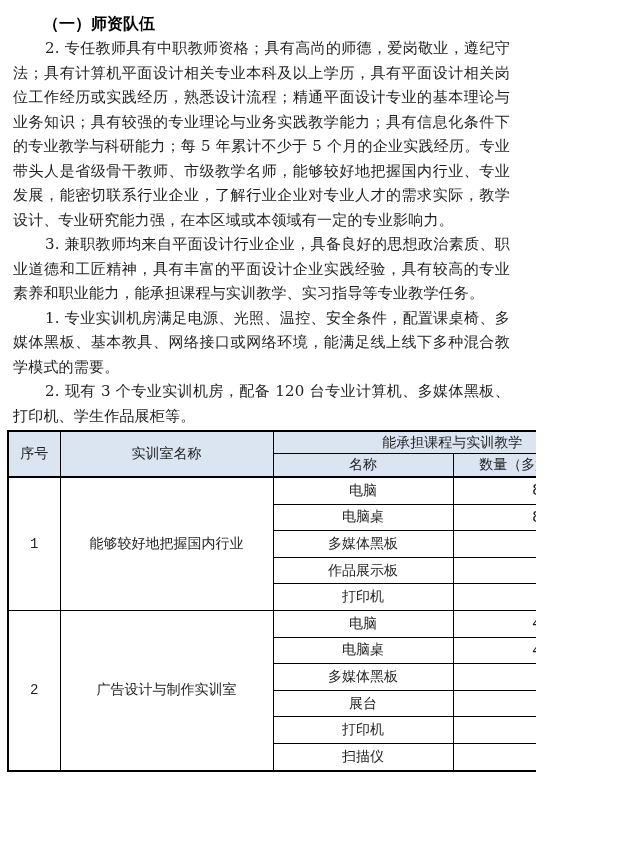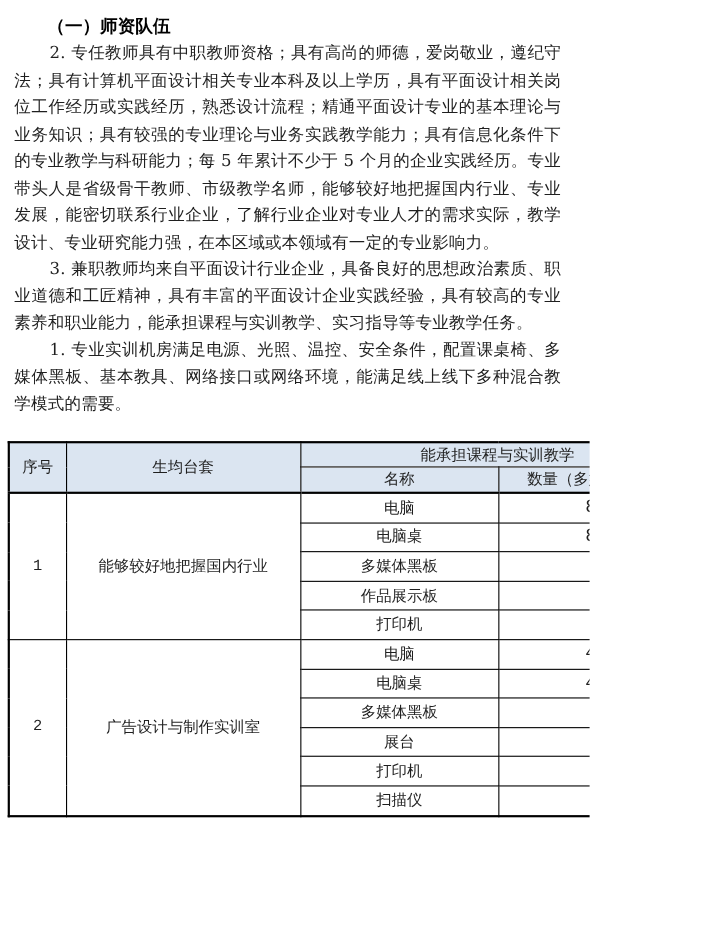--- a/index.html
+++ b/index.html
@@ -42,21 +42,21 @@
     text-align: justify;
     text-indent: 32px;
     margin: 0;
     letter-spacing: 0.2px;
   }
   .body-para.after-heading {
     margin-top: 9px;
   }
   table.facilities {
     border-collapse: collapse;
-    margin: 22px 0 0 7px;
+    margin: 2px 0 0 7px;
     width: 624px;
     table-layout: fixed;
     border: 2px solid #000;
     font-size: 14px;
   }
   table.facilities th,
   table.facilities td {
     border: 1px solid #000;
     text-align: center;
     vertical-align: middle;
@@ -94,34 +94,35 @@
     <h2 class="sec-heading first">（一）师资队伍</h2>
 
 
     <p class="body-para">2. 专任教师具有中职教师资格；具有高尚的师德，爱岗敬业，遵纪守法；具有计算机平面设计相关专业本科及以上学历，具有平面设计相关岗位工作经历或实践经历，熟悉设计流程；精通平面设计专业的基本理论与业务知识；具有较强的专业理论与业务实践教学能力；具有信息化条件下的专业教学与科研能力；每 5 年累计不少于 5 个月的企业实践经历。专业带头人是省级骨干教师、市级教学名师，能够较好地把握国内行业、专业发展，能密切联系行业企业，了解行业企业对专业人才的需求实际，教学设计、专业研究能力强，在本区域或本领域有一定的专业影响力。</p>
 
     <p class="body-para">3. 兼职教师均来自平面设计行业企业，具备良好的思想政治素质、职业道德和工匠精神，具有丰富的平面设计企业实践经验，具有较高的专业素养和职业能力，能承担课程与实训教学、实习指导等专业教学任务。</p>
 
 
     <p class="body-para">1. 专业实训机房满足电源、光照、温控、安全条件，配置课桌椅、多媒体黑板、基本教具、网络接口或网络环境，能满足线上线下多种混合教学模式的需要。</p>
 
+    <p class="body-para">2. 现有 3 个专业实训机房，配备 120 台专业计算机、多媒体黑板、打印机、学生作品展柜等。</p>
 
   </div>
 
   <table class="facilities">
     <colgroup>
       <col class="c-index">
         <col class="c-room">
         <col class="c-name">
         <col class="c-qty">
     </colgroup>
     <thead>
       <tr class="hrow1">
         <th rowspan="2">序号</th>
-        <th rowspan="2">生均台套</th>
+        <th rowspan="2">实训室名称</th>
         <th colspan="2">能承担课程与实训教学</th>
       </tr>
       <tr class="hrow2">
         <th>名称</th>
         <th>数量（多媒体黑板）</th>
       </tr>
     </thead>
     <tbody>
       <tr>
         <td rowspan="5">1</td>

